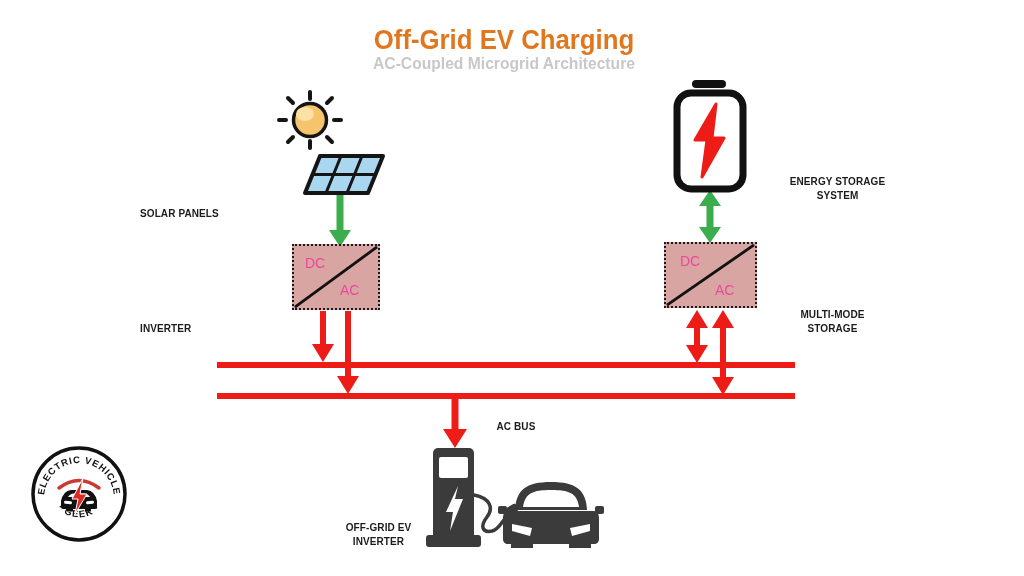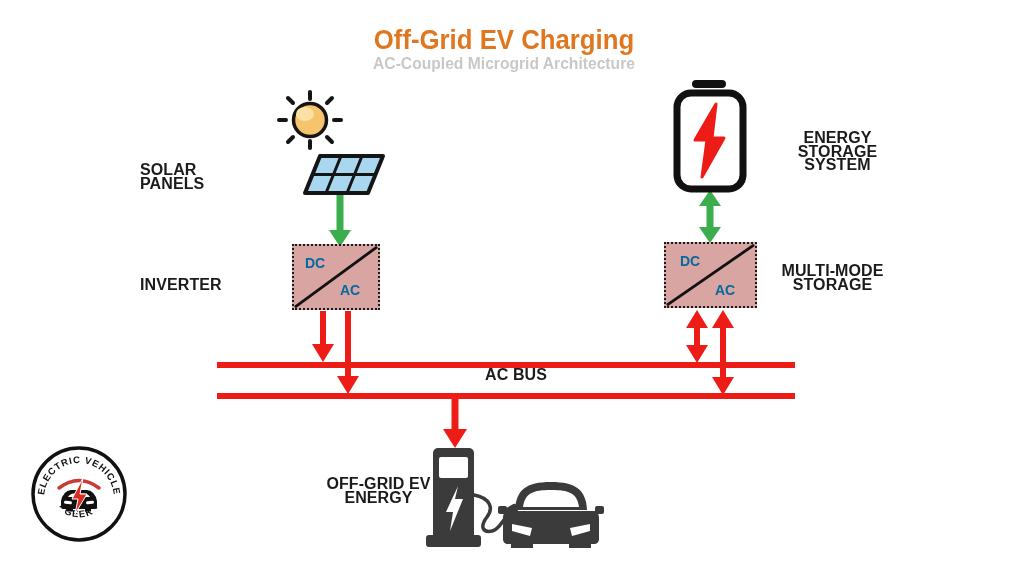--- a/index.html
+++ b/index.html
@@ -9,31 +9,31 @@
   }
   .title{
     position:absolute;top:24px;left:0;width:100%;text-align:center;
     font-size:28px;font-weight:800;color:#E0771E;transform:scaleX(0.92);
   }
   .subtitle{
     position:absolute;top:54px;left:0;width:100%;text-align:center;
     font-size:17px;font-weight:700;color:#C8C8C8;transform:scaleX(0.92);
   }
   .lbl{
-    position:absolute;font-size:16px;font-weight:700;color:#1b1b1b;
-    line-height:13.5px;letter-spacing:.1px;white-space:pre-line;
+    position:absolute;font-size:10px;font-weight:700;color:#1b1b1b;
+    line-height:13.5px;letter-spacing:.1px;white-space:pre-line;margin-top:44px;
   }
   .lbl.right{text-align:left}
   .lbl.center{text-align:center}
   .inv-box{
     position:absolute;background:#D9A5A3;border:2px dotted #1a1a1a;box-sizing:border-box;
   }
   .inv-box svg{position:absolute;left:0;top:0;width:100%;height:100%;}
   .dcac{
-    position:absolute;font-size:14px;font-weight:700;color:#0369a1;
+    position:absolute;font-size:14px;font-weight:400;color:#ec4899;
   }
   .layer{position:absolute;left:0;top:0;pointer-events:none;}
   .icon-abs{position:absolute;}
 </style>
 </head>
 <body>
 
 <div id="canvas">
 
   <div class="title">Off-Grid EV Charging</div>
@@ -119,23 +119,23 @@
   </div>
   <div class="dcac" style="left:680px;top:253px">DC</div>
   <div class="dcac" style="left:715px;top:282px">AC</div>
 
   <div class="lbl right" style="left:140px;top:163px;width:120px">SOLAR PANELS</div>
   <div class="lbl right" style="left:140px;top:278px;width:122px">INVERTER</div>
   <div class="lbl center" style="left:775px;top:131px;width:125px">ENERGY STORAGE
 SYSTEM</div>
   <div class="lbl center" style="left:770px;top:264px;width:125px">MULTI-MODE
 STORAGE</div>
-  <div class="lbl center" style="left:466px;top:368px;width:100px">AC BUS</div>
+  <div class="lbl center" style="left:466px;top:376px;width:100px">AC BUS</div>
   <div class="lbl center" style="left:316px;top:477px;width:125px">OFF-GRID EV
-ENERGY</div>
+INVERTER</div>
 
   <svg class="icon-abs" style="left:420px;top:440px" width="190" height="115" viewBox="0 0 190 115">
 
     <rect x="13" y="8" width="41" height="92" rx="5" fill="#3B3B3B"></rect>
     <rect x="6" y="95" width="55" height="12" rx="3" fill="#3B3B3B"></rect>
     <rect x="19" y="17" width="29" height="21" rx="2" fill="#ffffff"></rect>
     <polygon points="38,46 26,72 33,72 30,91 43,59 35,59" fill="#ffffff"></polygon>
 
     <path d="M54,55 C70,58 74,68 67,77 C60,86 62,93 72,91 C80,89 82,80 89,74" stroke="#3B3B3B" stroke-width="3.5" fill="none" stroke-linecap="round"></path>
     <rect x="84" y="66" width="14" height="8" rx="2" fill="#3B3B3B" transform="rotate(-30 91 70)"></rect>

